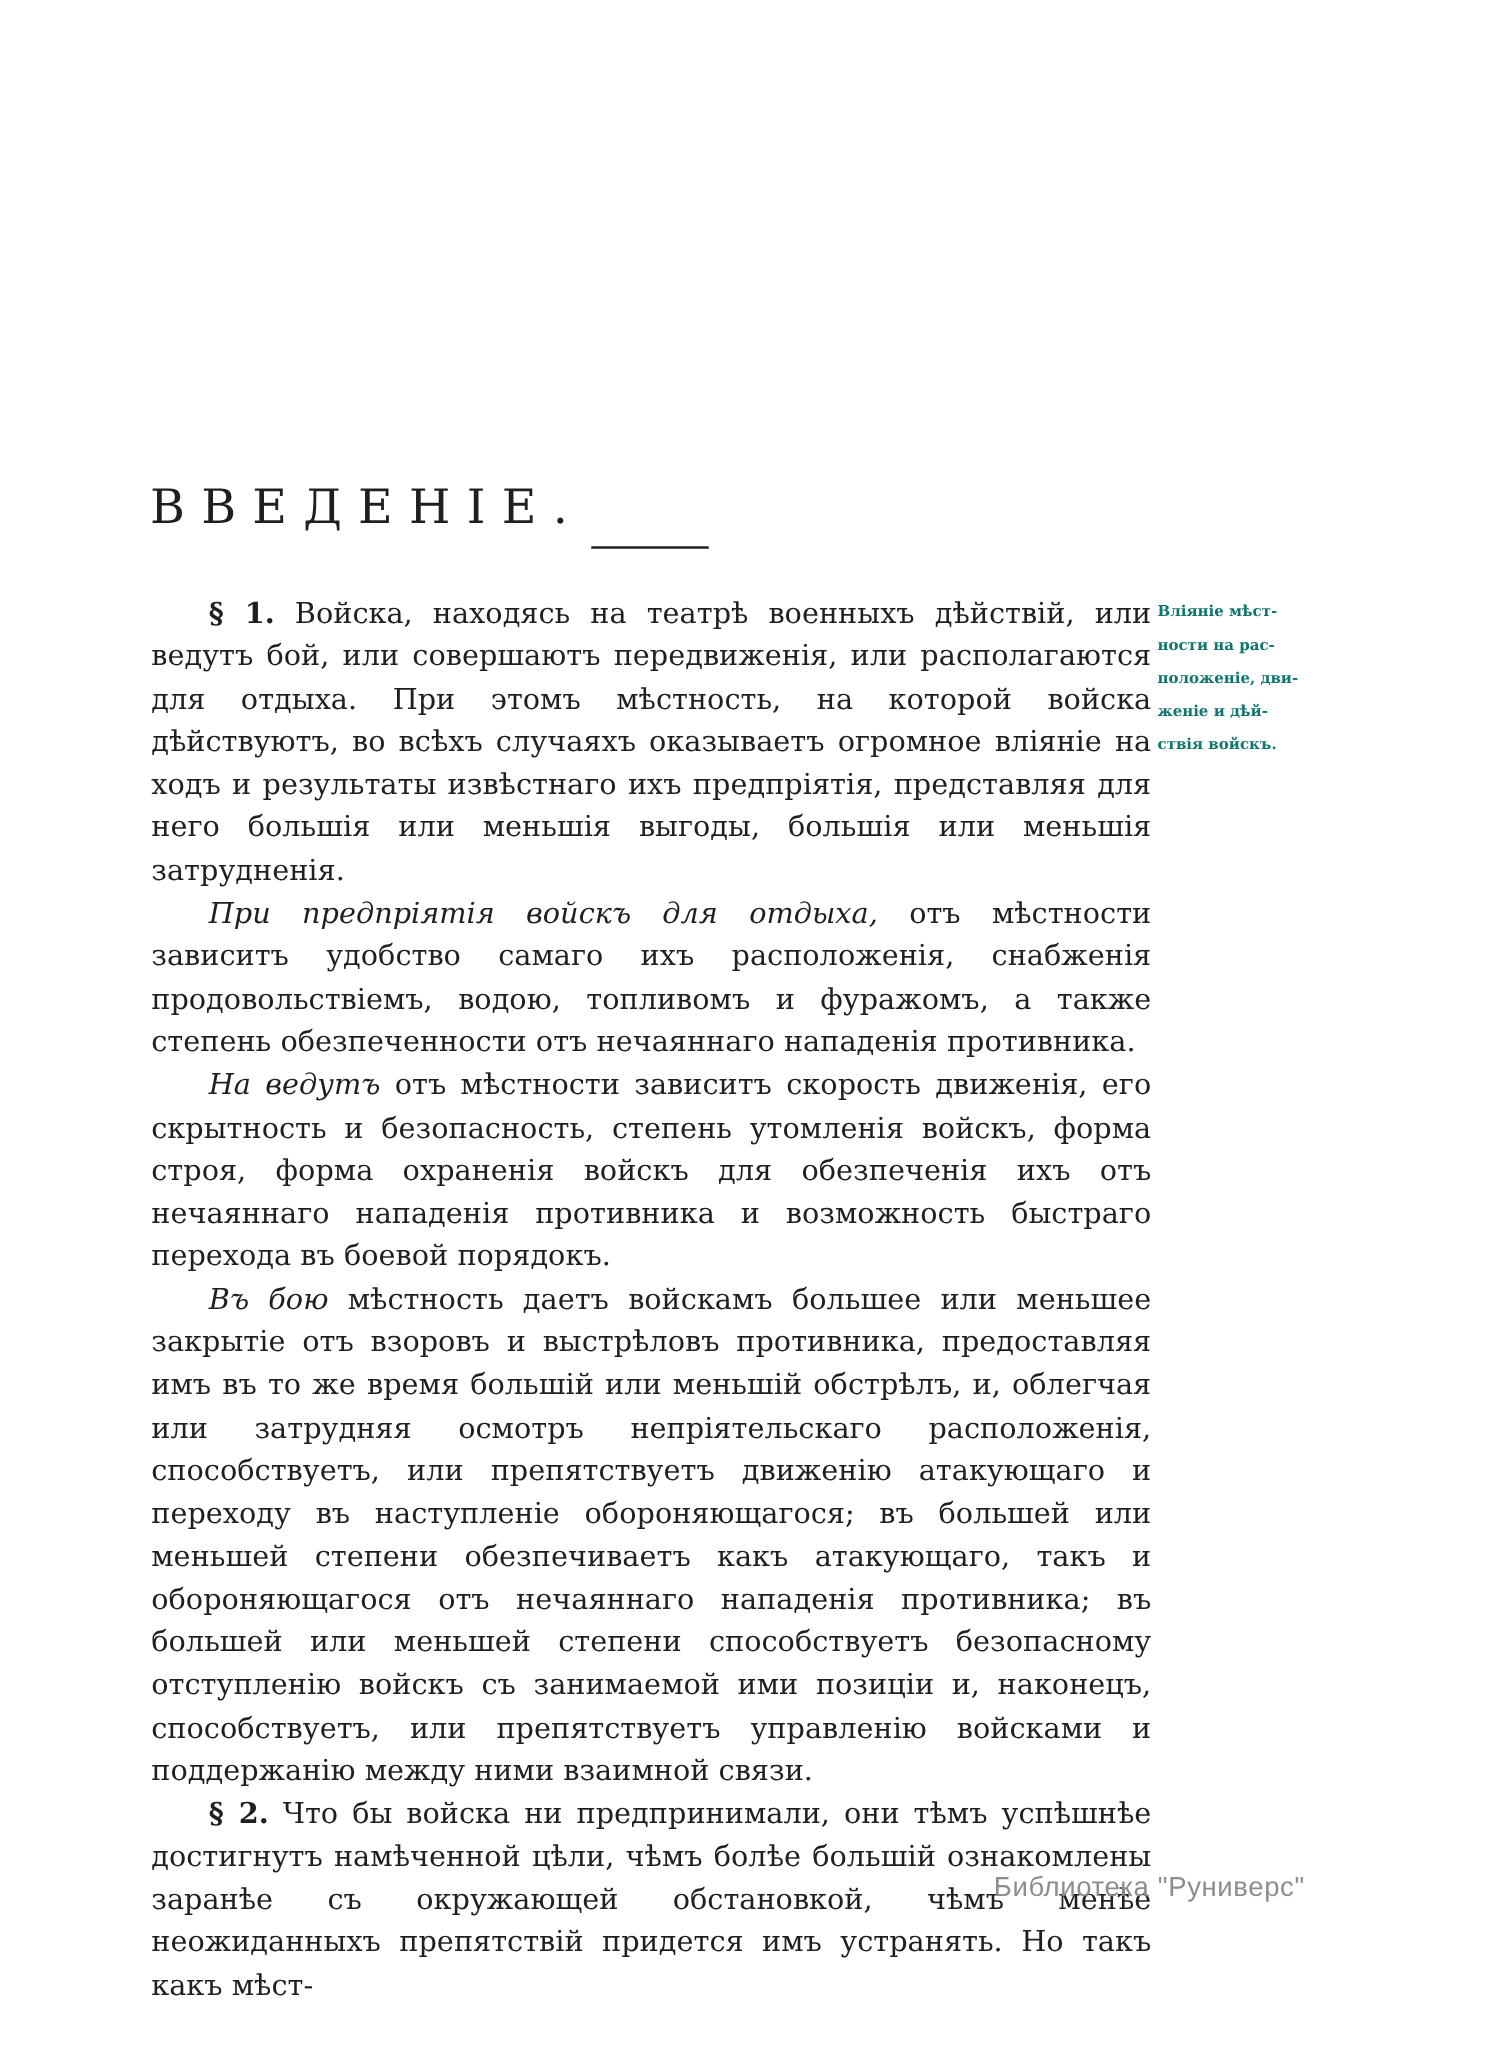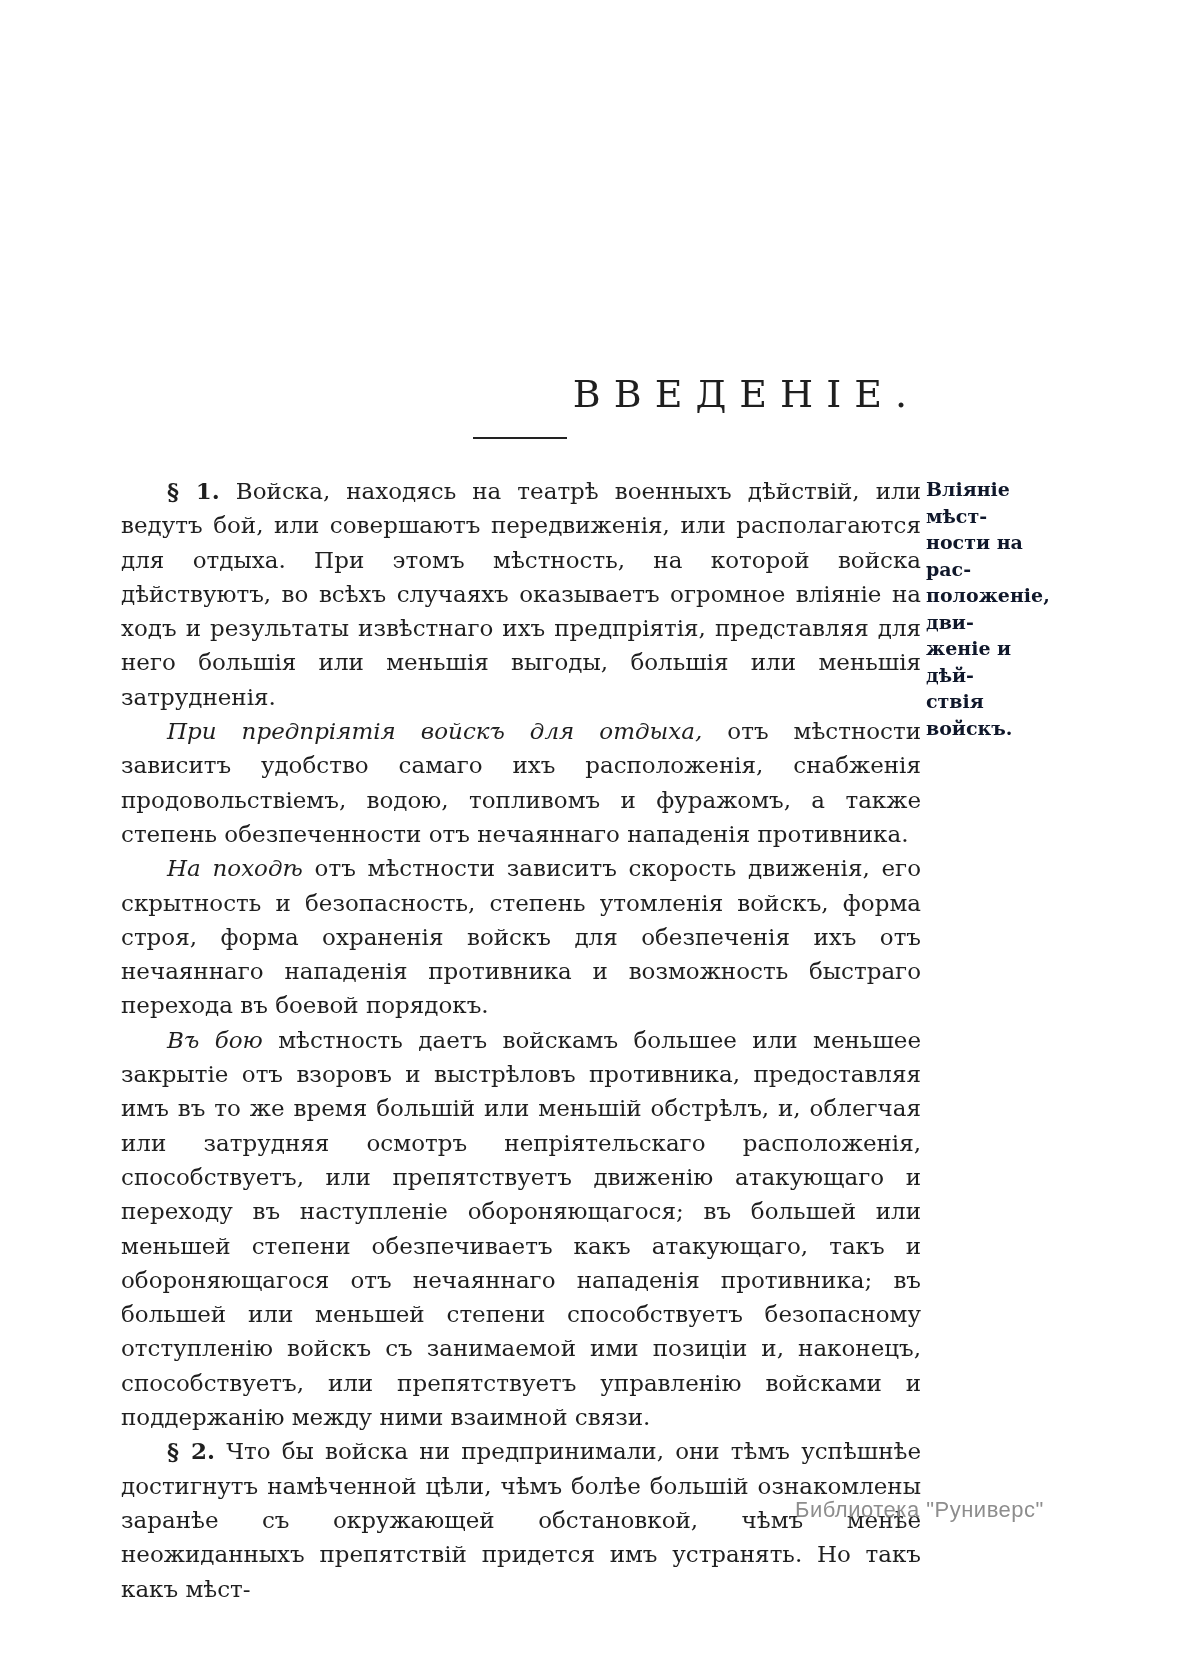--- a/index.html
+++ b/index.html
@@ -11,24 +11,24 @@
     position: relative;
     width: 1200px;
     height: 1653px;
     background: #ffffff;
     font-family: "DejaVu Serif", serif;
     color: #1f1f1f;
     overflow: hidden;
   }
   .page-title {
     position: absolute;
-    top: 347px;
+    top: 358px;
     left: 120px;
     width: 800px;
-    text-align: right;
+    text-align: left;
     font-size: 38px;
     font-weight: 400;
     letter-spacing: 13px;
     white-space: nowrap;
   }
   .title-rule {
     position: absolute;
     top: 437px;
     left: 473px;
     width: 94px;
@@ -54,27 +54,27 @@
     font-weight: bold;
   }
   .lead-italic {
     font-style: italic;
   }
   .margin-note {
     position: absolute;
     left: 805px;
     top: 2px;
     width: 130px;
-    font-size: 19px;
+    font-size: 12px;
     line-height: 26.5px;
     font-weight: bold;
     text-align: left;
     text-indent: 0;
     white-space: pre-line;
-    color: #0f172a;
+    color: #0f766e;
   }
   .watermark {
     position: absolute;
     left: 795px;
     top: 1497px;
     font-family: "Liberation Sans", sans-serif;
     font-size: 22px;
     color: #8d8d8d;
     letter-spacing: 0.5px;
   }
@@ -97,21 +97,21 @@
 положеніе, дви-
 женіе и дѣй-
 ствія войскъ.</span>
     </p>
 
     <p>
       <span class="lead-italic">При предпріятія войскъ для отдыха,</span><span> отъ мѣстности зависитъ удобство самаго ихъ расположенія, снабженія продовольствіемъ, водою, топливомъ и фуражомъ, а также степень обезпеченности отъ нечаяннаго нападенія противника.</span>
     </p>
 
     <p>
-      <span class="lead-italic">На походѣ</span><span> отъ мѣстности зависитъ скорость движенія, его скрытность и безопасность, степень утомленія войскъ, форма строя, форма охраненія войскъ для обезпеченія ихъ отъ нечаяннаго нападенія противника и возможность быстраго перехода въ боевой порядокъ.</span>
+      <span class="lead-italic">На ведутъ</span><span> отъ мѣстности зависитъ скорость движенія, его скрытность и безопасность, степень утомленія войскъ, форма строя, форма охраненія войскъ для обезпеченія ихъ отъ нечаяннаго нападенія противника и возможность быстраго перехода въ боевой порядокъ.</span>
     </p>
 
     <p>
       <span class="lead-italic">Въ бою</span><span> мѣстность даетъ войскамъ большее или меньшее закрытіе отъ взоровъ и выстрѣловъ противника, предоставляя имъ въ то же время большій или меньшій обстрѣлъ, и, облегчая или затрудняя осмотръ непріятельскаго расположенія, способствуетъ, или препятствуетъ движенію атакующаго и переходу въ наступленіе обороняющагося; въ большей или меньшей степени обезпечиваетъ какъ атакующаго, такъ и обороняющагося отъ нечаяннаго нападенія противника; въ большей или меньшей степени способствуетъ безопасному отступленію войскъ съ занимаемой ими позиціи и, наконецъ, способствуетъ, или препятствуетъ управленію войсками и поддержанію между ними взаимной связи.</span>
     </p>
 
     <p>
       <span class="lead-bold">§ 2.</span><span> Что бы войска ни предпринимали, они тѣмъ успѣшнѣе достигнутъ намѣченной цѣли, чѣмъ болѣе большій ознакомлены заранѣе съ окружающей обстановкой, чѣмъ менѣе неожиданныхъ препятствій придется имъ устранять. Но такъ какъ мѣст-</span>
     </p>
 

